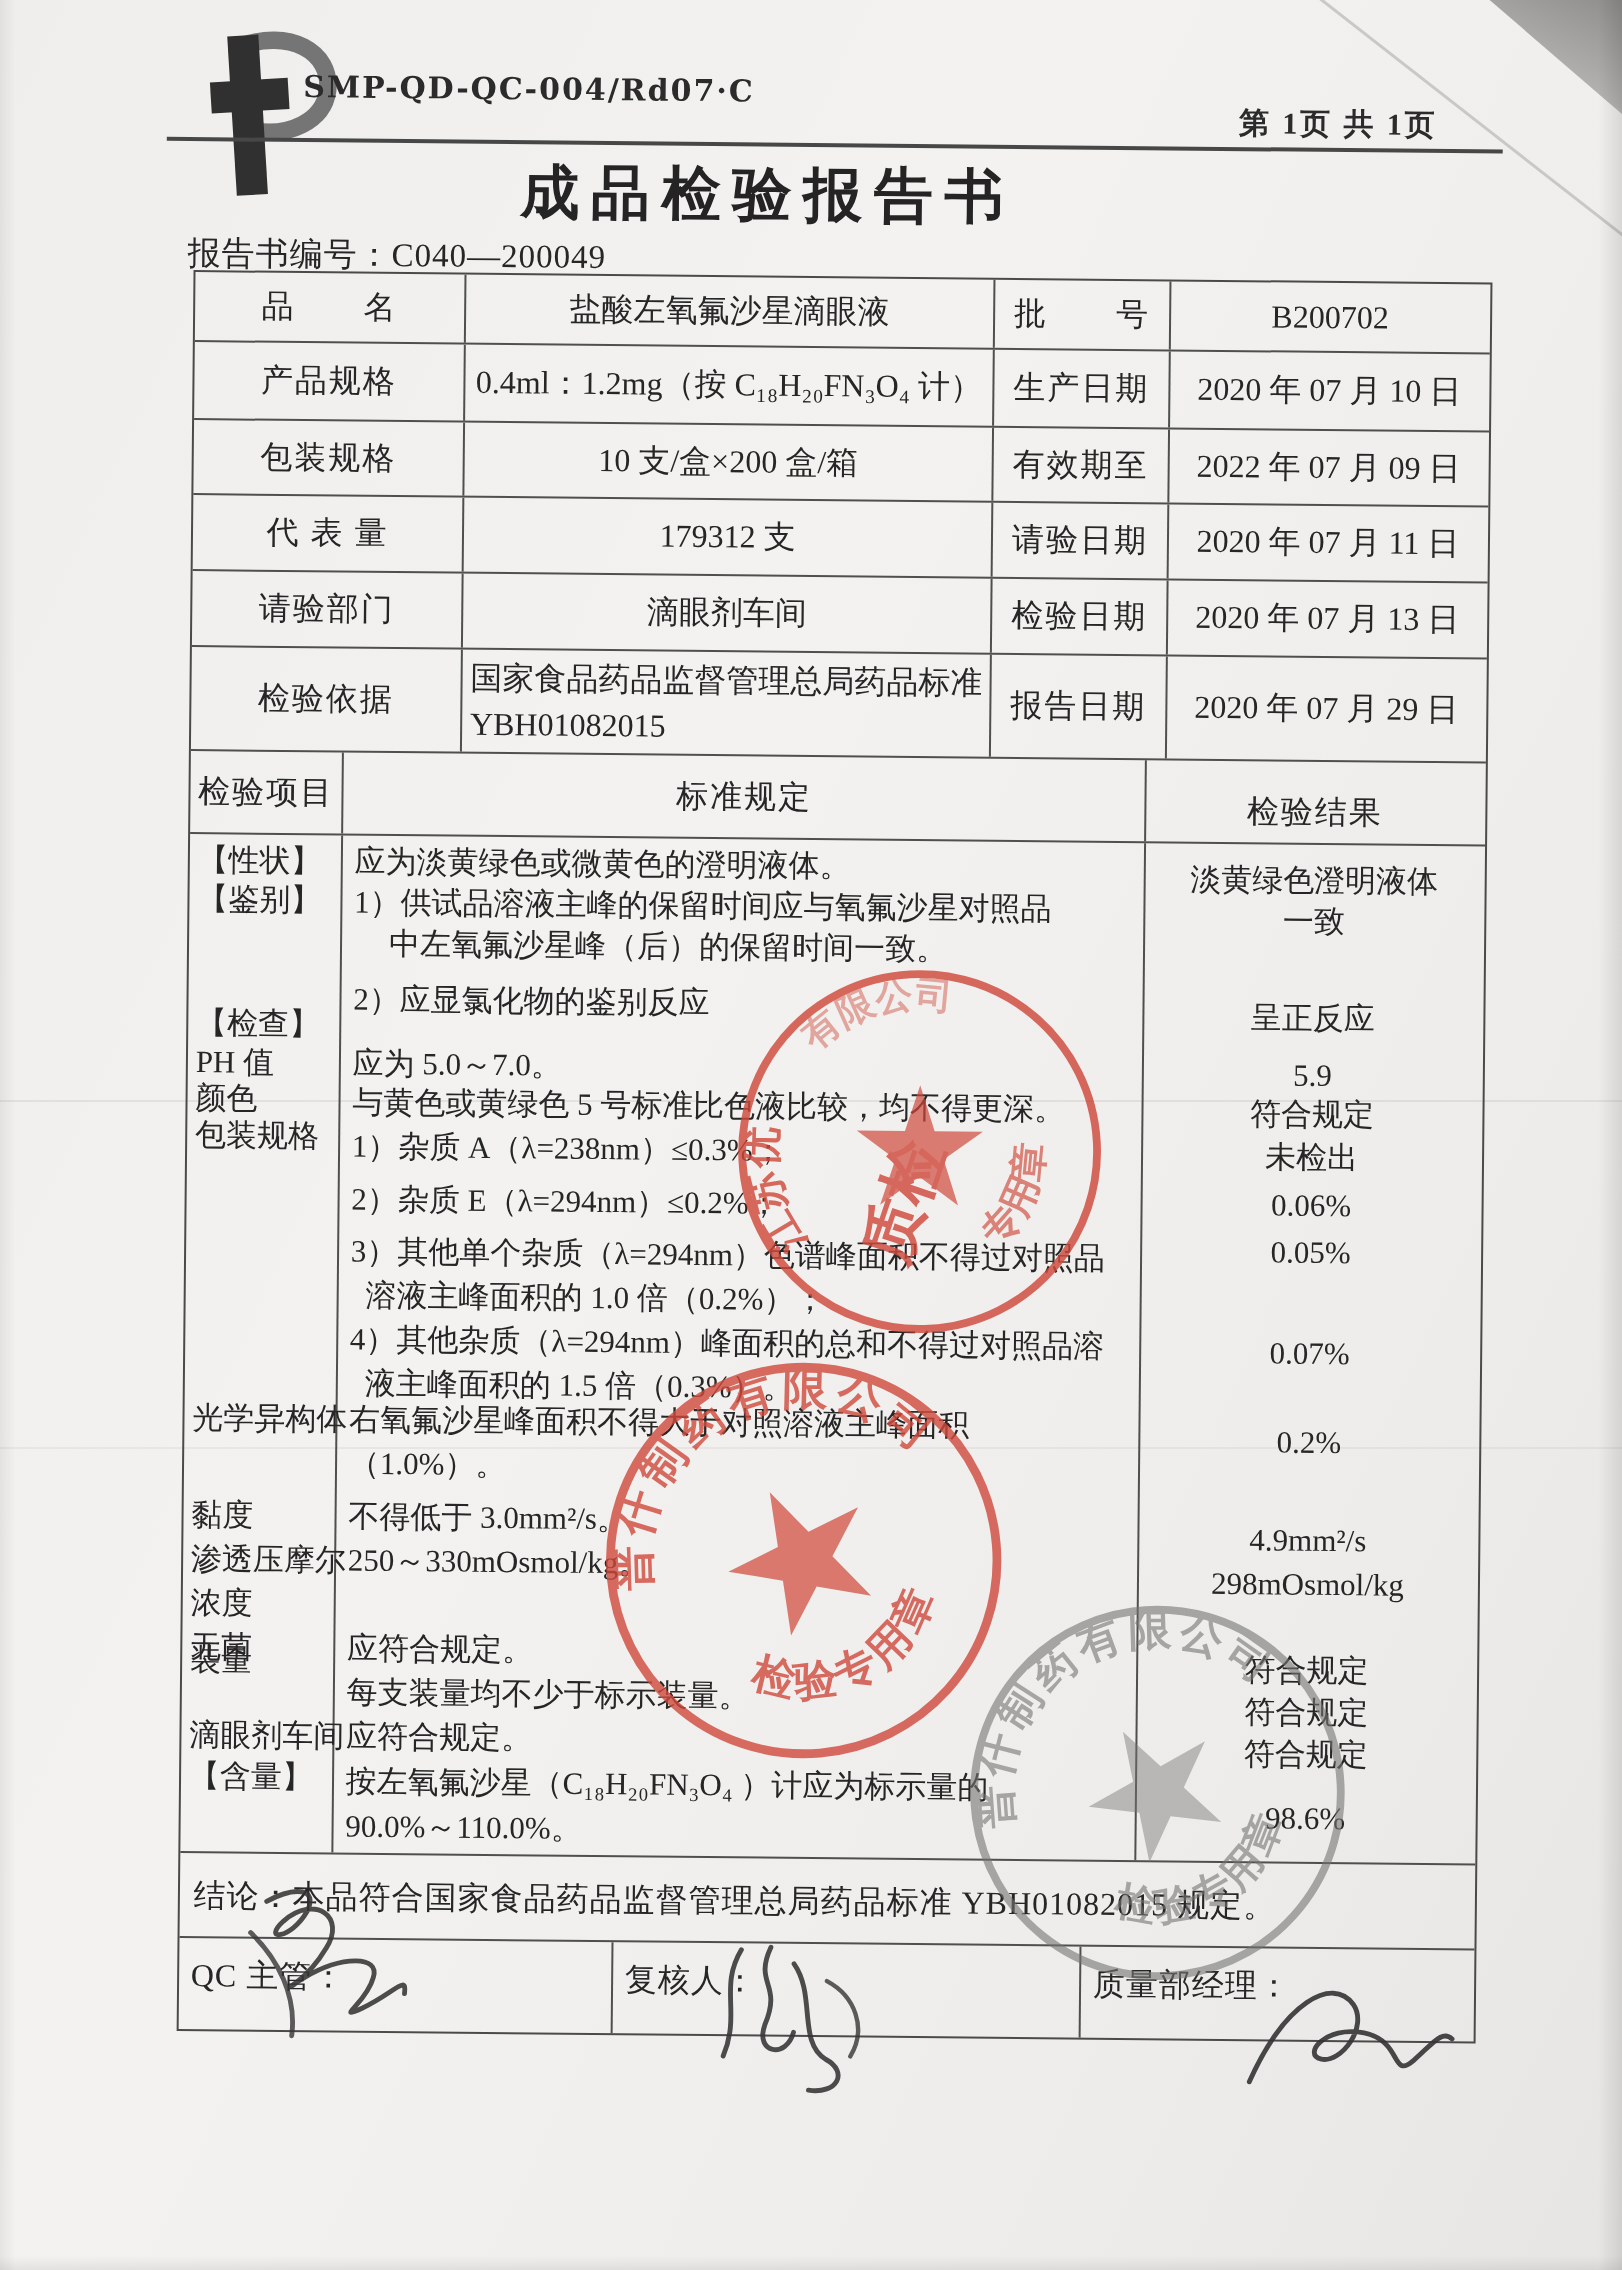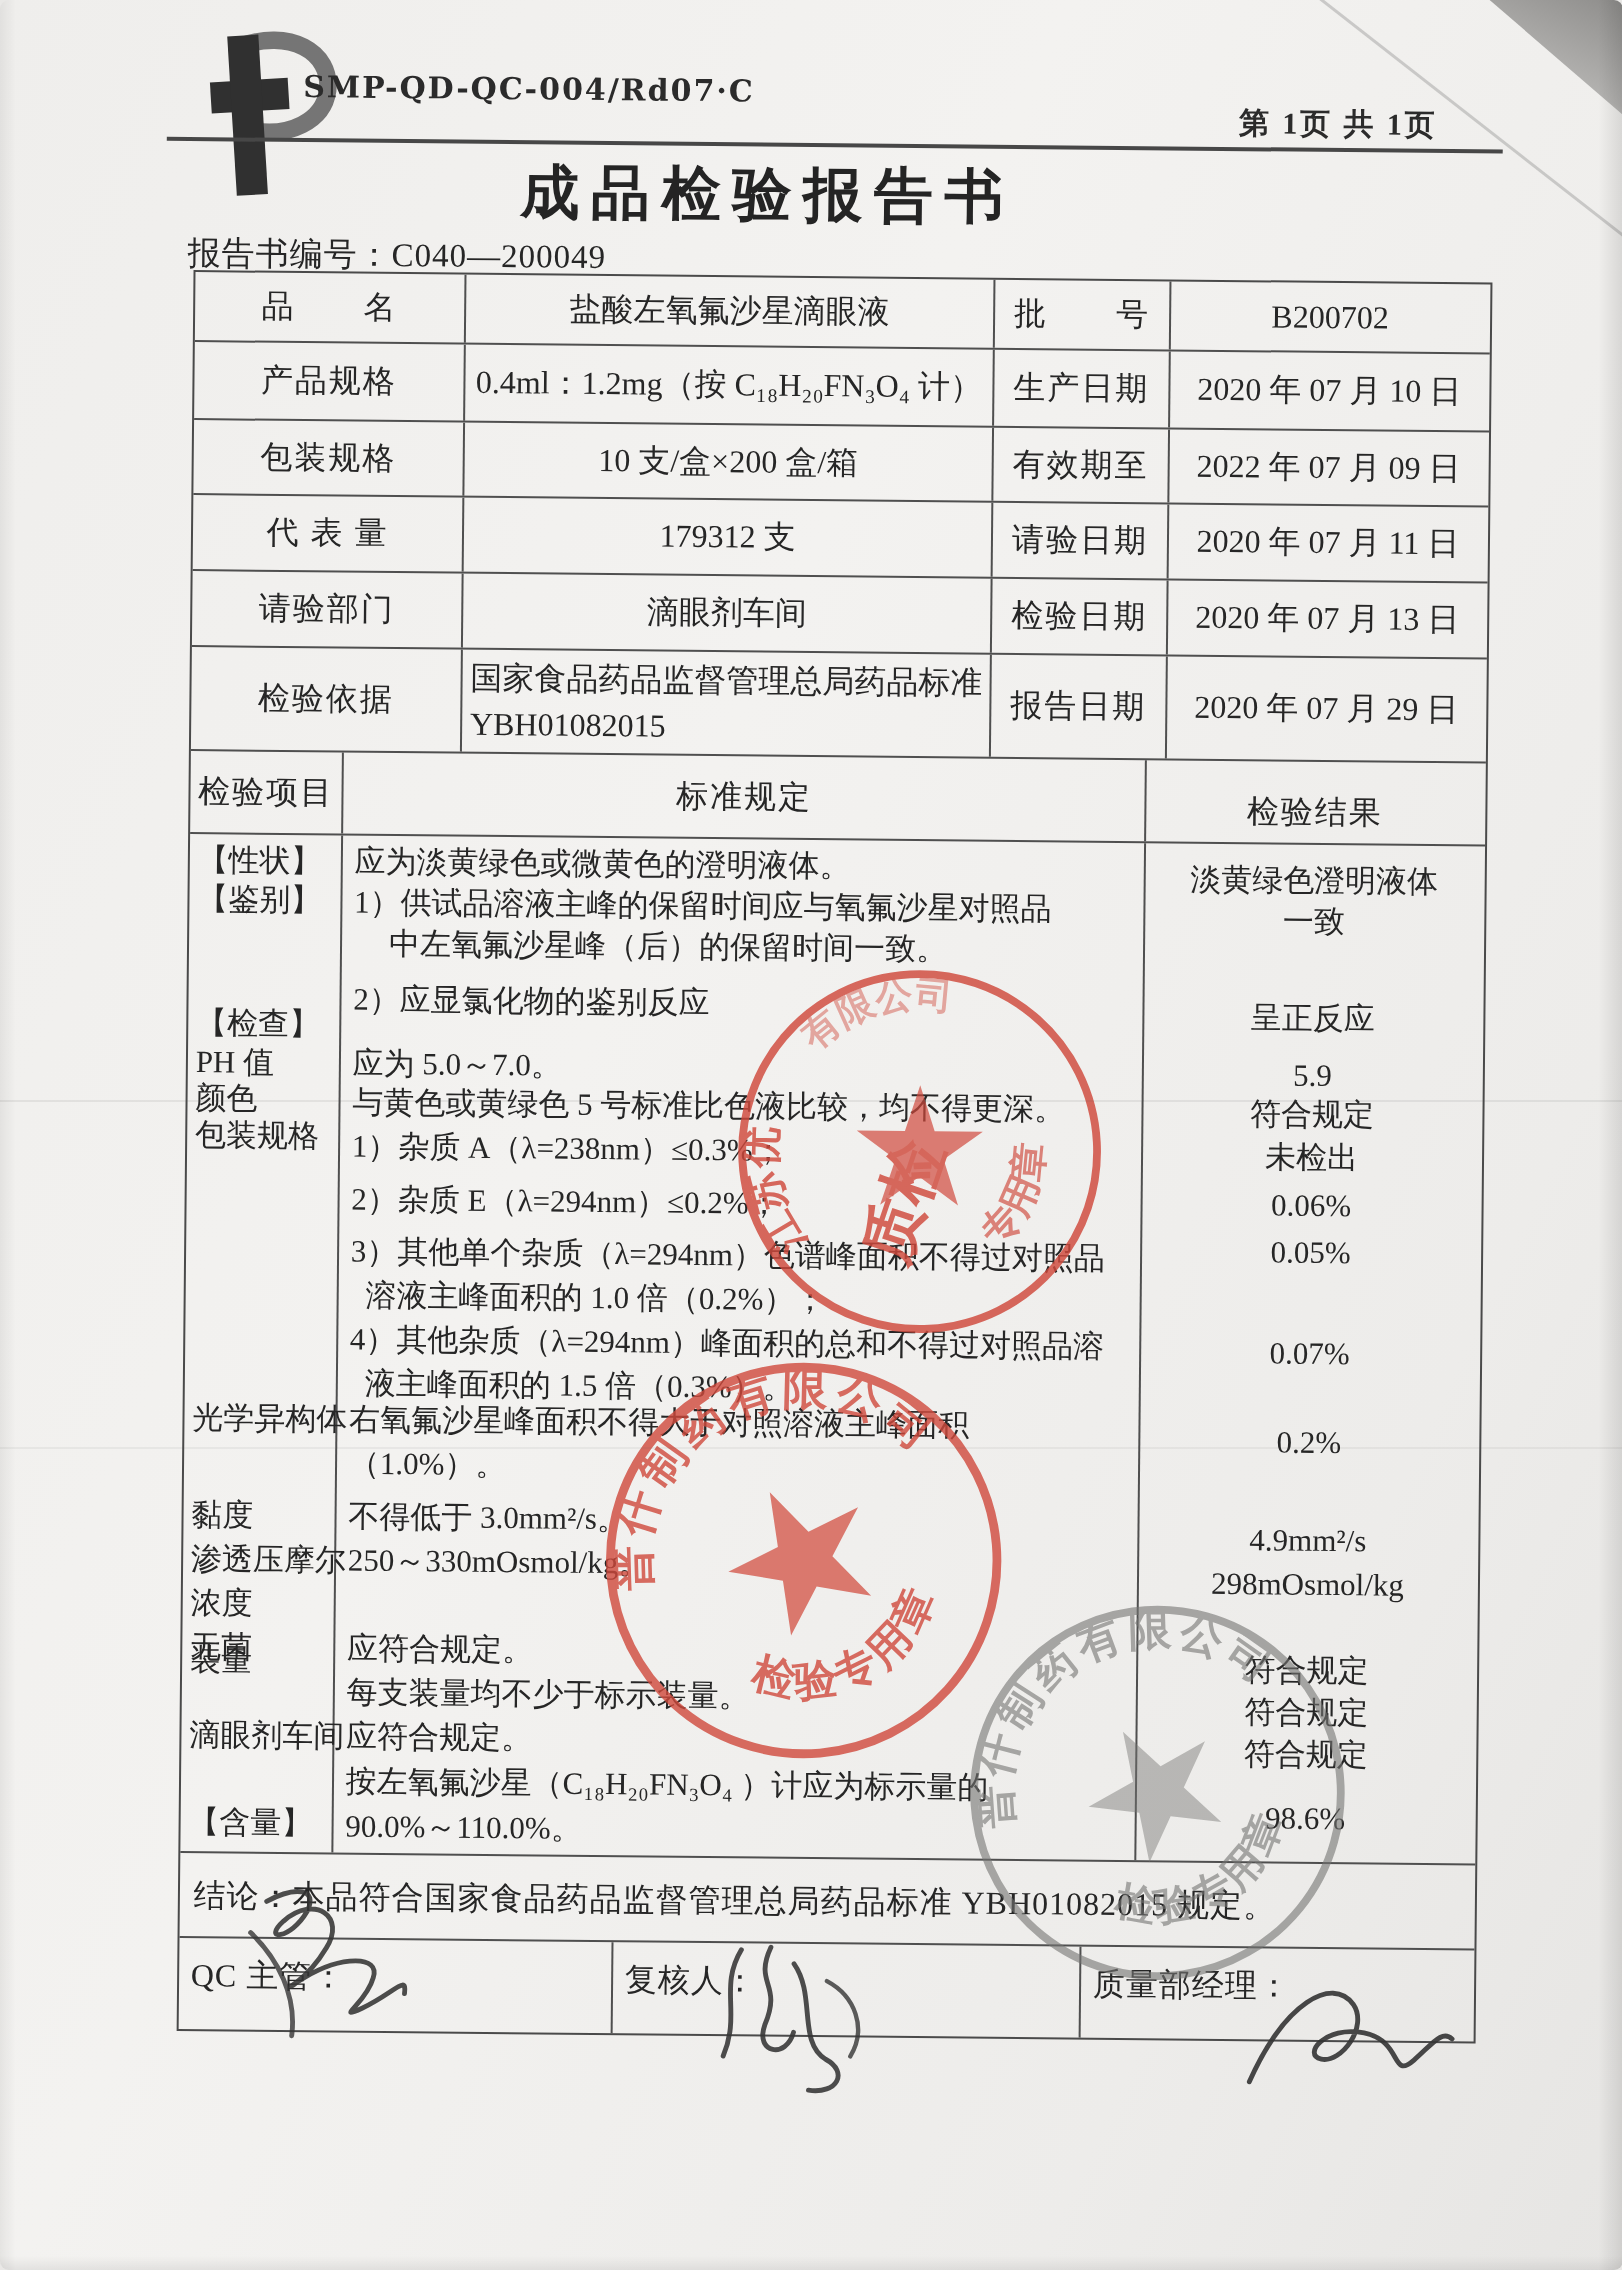--- a/index.html
+++ b/index.html
@@ -7,21 +7,20 @@
     width:1623px;height:2270px;
     background:#e9e8e6;
     font-family:"Liberation Serif","DejaVu Serif",serif;
     color:#2e2e2e;
     overflow:hidden;
   }
   .paper{
     position:relative;width:1623px;height:2270px;
     background:linear-gradient(115deg,#efeeec 0%,#f3f2f0 40%,#edecea 78%,#e6e5e3 100%);
     overflow:hidden;
-    border-radius:9px;
   }
   .doc{
     position:absolute;left:0;top:0;width:1623px;height:2270px;
     transform:rotate(0.55deg);transform-origin:50% 42%;
   }
   
   .corner-dark{
     position:absolute;right:0;top:0;width:171px;height:115px;
     background:linear-gradient(205deg,#8e8d8b 0%,#b3b2b0 55%,rgba(180,179,177,0) 90%);
     clip-path:polygon(22% 0,100% 0,100% 100%);
@@ -156,21 +155,21 @@
           <span style="top:210px;">PH 值</span>
           <span style="top:246px;text-align:center;">颜色</span>
           <span style="top:283px;">包装规格</span>
           <span style="top:566px;">光学异构体</span>
           <span style="top:663px;">黏度</span>
           <span style="top:707px;">渗透压摩尔</span>
           <span style="top:751px;">浓度</span>
           <span style="top:795px;">无菌</span>
           <span style="top:808px;">装量</span>
           <span style="top:883px;">滴眼剂车间</span>
-          <span style="top:970px;">【含量】</span>
+          <span style="top:924px;">【含量】</span>
         </div>
         <div class="tc b2 bodycell std-col">
           <span style="top:7.8px;">应为淡黄绿色或微黄色的澄明液体。</span>
           <span style="top:49px;">1）供试品溶液主峰的保留时间应与氧氟沙星对照品</span>
           <span style="top:90px;left:47px;">中左氧氟沙星峰（后）的保留时间一致。</span>
           <span style="top:146px;">2）应显氯化物的鉴别反应</span>
           <span style="top:210px;">应为 5.0～7.0。</span>
           <span style="top:249px;">与黄色或黄绿色 5 号标准比色液比较，均不得更深。</span>
           <span style="top:293px;">1）杂质 A（λ=238nm）≤0.3%；</span>
           <span style="top:346px;">2）杂质 E（λ=294nm）≤0.2%；</span>

